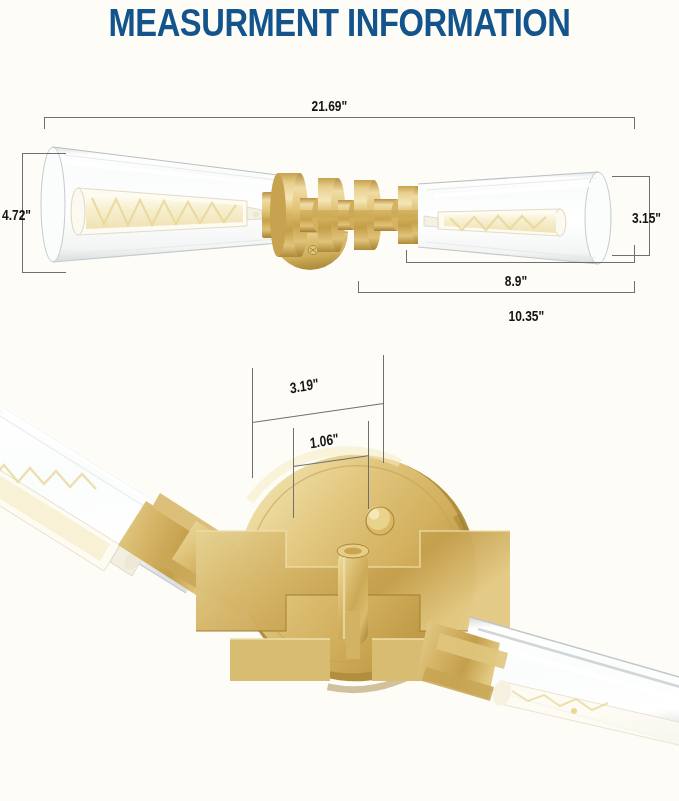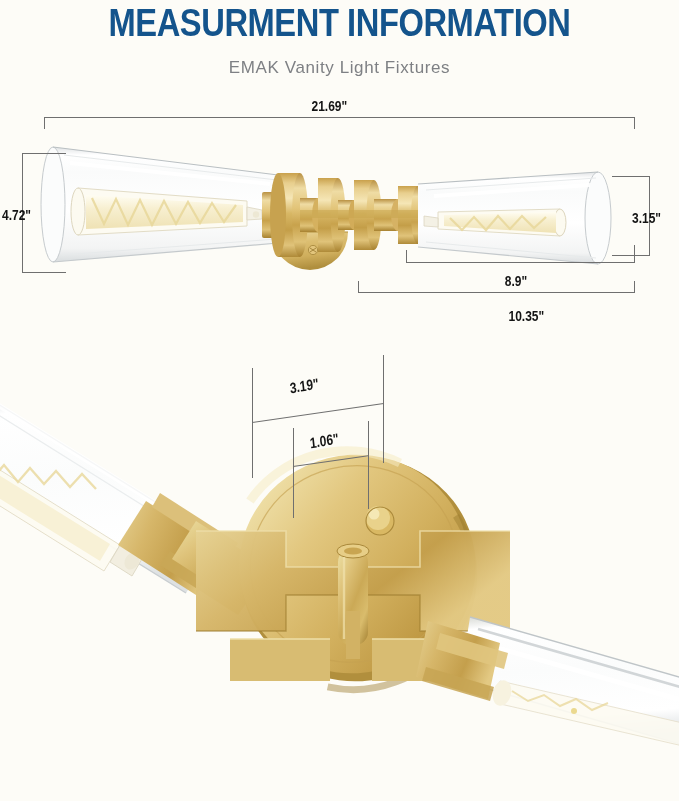--- a/index.html
+++ b/index.html
@@ -57,21 +57,20 @@
 
   svg{display:block;}
   .nosel{user-select:none;}
 </style>
 </head>
 <body>
 
 <div id="stage" class="nosel">
 
   <div class="title">MEASURMENT INFORMATION</div>
-  <div class="subtitle">EMAK Vanity Light Fixtures</div>
 
   <svg width="679" height="245" viewBox="0 0 679 245" style="position:absolute;left:0;top:100px;">
     <defs>
       <linearGradient id="brassV" x1="0" y1="0" x2="0" y2="1">
         <stop offset="0%" stop-color="#C9A14C"></stop>
         <stop offset="12%" stop-color="#E8CF8E"></stop>
         <stop offset="30%" stop-color="#F5E6B6"></stop>
         <stop offset="48%" stop-color="#D8B765"></stop>
         <stop offset="68%" stop-color="#C49E48"></stop>
         <stop offset="86%" stop-color="#E0C37A"></stop>

